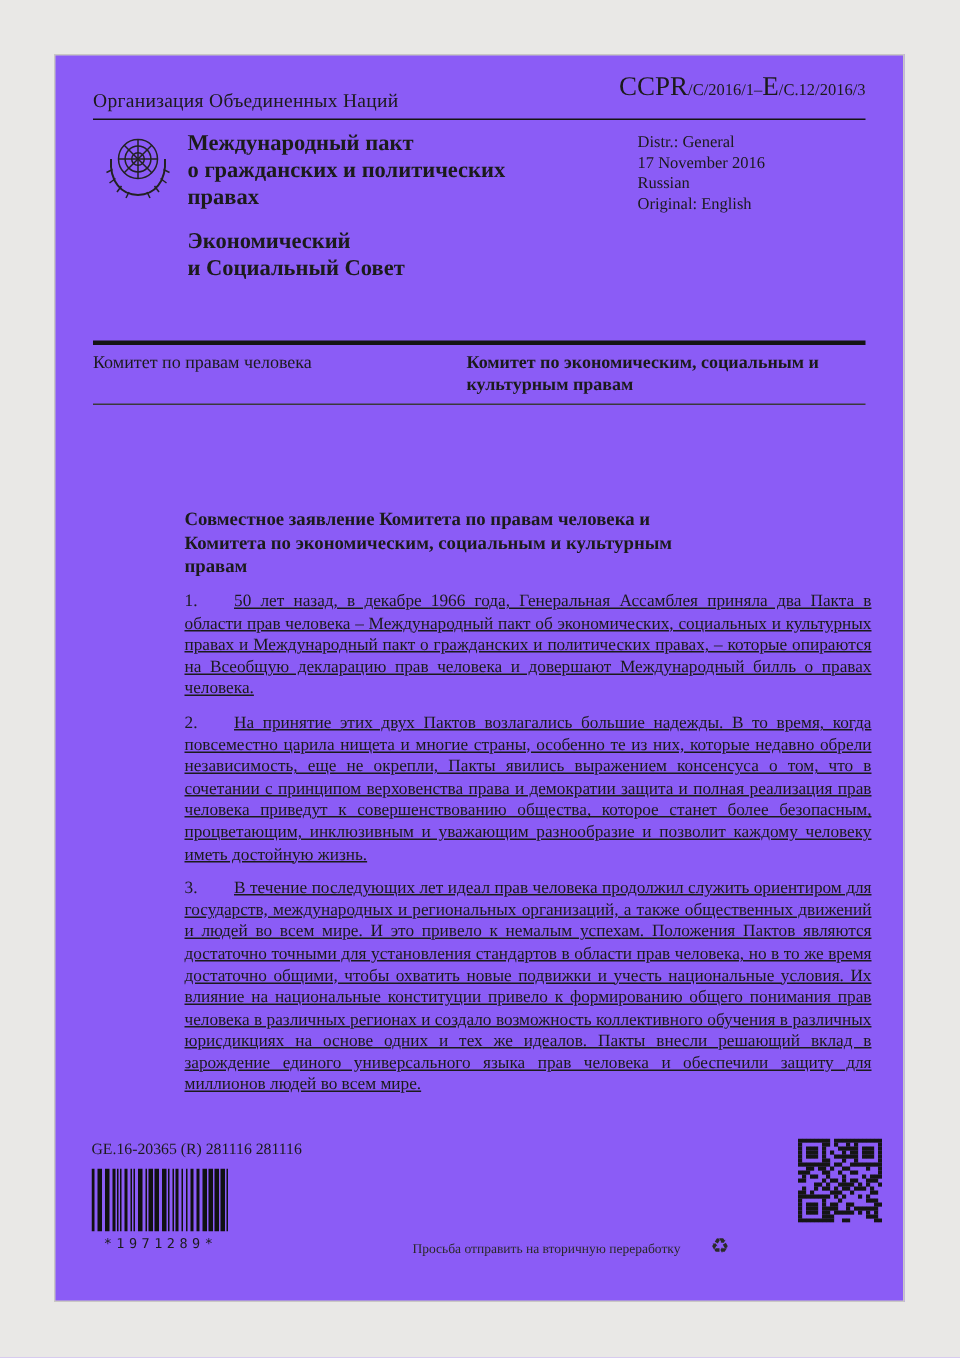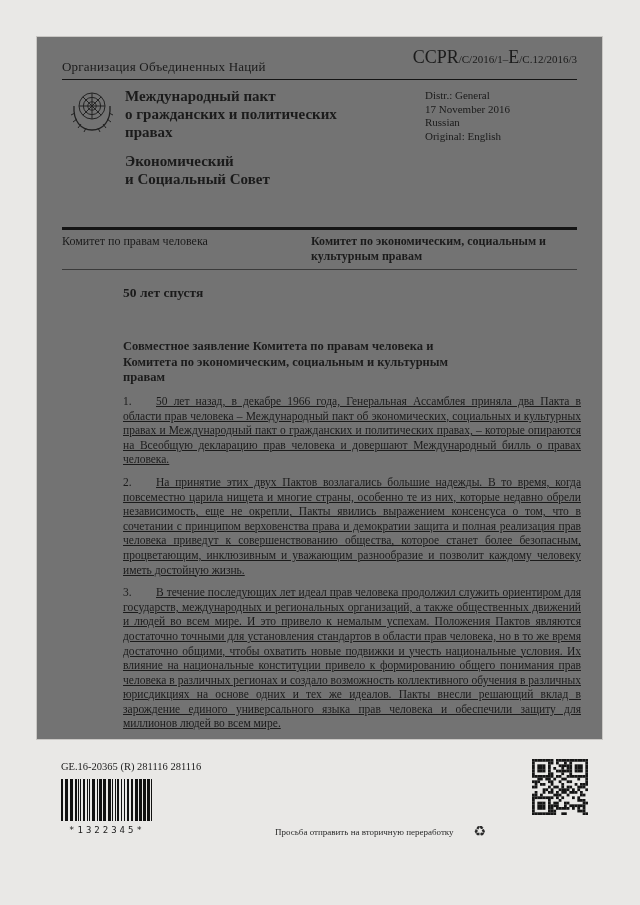--- a/index.html
+++ b/index.html
@@ -2,22 +2,22 @@
 <html><head>
 <meta charset="utf-8">
 <style>
   html,body{margin:0;padding:0;}
   .canvas{
     position:relative;width:640px;height:905px;overflow:hidden;
     background:#e9e8e6;
     font-family:"Liberation Serif", serif;
   }
   .page{
-    position:absolute;left:36px;top:36px;width:567px;height:704px;
-    background:#737373;border:1px solid #c9c7c4;box-sizing:border-box;
+    position:absolute;left:36px;top:36px;width:567px;height:832px;
+    background:#8b5cf6;border:1px solid #c9c7c4;box-sizing:border-box;
     color:#1b1b1b;
   }
   
   .org-name{position:absolute;left:25px;top:22px;font-size:13px;letter-spacing:.2px;}
   .doc-symbol{position:absolute;right:25px;top:10px;white-space:nowrap;}
   .sym-big{font-size:18px;}
   .sym-small{font-size:11px;}
   .rule-thin{position:absolute;left:25px;right:25px;height:1px;background:#141414;}
   .rule-header{top:42px;}
   .rule-mid{top:190px;height:3px;}
@@ -106,21 +106,20 @@
     </div>
 
     <div class="rule-thin rule-mid"></div>
     <div class="committees">
       <div class="committee-left">Комитет по правам человека</div>
       <div class="committee-right">Комитет по экономическим, социальным и культурным правам</div>
     </div>
     <div class="rule-thin rule-committees"></div>
 
     <div class="doc-title">
-      <div>50 лет спустя</div>
     </div>
 
     <div class="doc-subtitle">Совместное заявление Комитета по правам человека и Комитета по экономическим, социальным и культурным правам</div>
 
     <div class="paragraphs">
       <p class="para"><span class="para-num">1.</span><span>50 лет назад, в декабре 1966 года, Генеральная Ассамблея приняла два Пакта в области прав человека – Международный пакт об экономических, социальных и культурных правах и Международный пакт о гражданских и политических правах, – которые опираются на Всеобщую декларацию прав человека и довершают Международный билль о правах человека.</span></p>
       <p class="para"><span class="para-num">2.</span><span>На принятие этих двух Пактов возлагались большие надежды. В то время, когда повсеместно царила нищета и многие страны, особенно те из них, которые недавно обрели независимость, еще не окрепли, Пакты явились выражением консенсуса о том, что в сочетании с принципом верховенства права и демократии защита и полная реализация прав человека приведут к совершенствованию общества, которое станет более безопасным, процветающим, инклюзивным и уважающим разнообразие и позволит каждому человеку иметь достойную жизнь.</span></p>
       <p class="para"><span class="para-num">3.</span><span>В течение последующих лет идеал прав человека продолжил служить ориентиром для государств, международных и региональных организаций, а также общественных движений и людей во всем мире. И это привело к немалым успехам. Положения Пактов являются достаточно точными для установления стандартов в области прав человека, но в то же время достаточно общими, чтобы охватить новые подвижки и учесть национальные условия. Их влияние на национальные конституции привело к формированию общего понимания прав человека в различных регионах и создало возможность коллективного обучения в различных юрисдикциях на основе одних и тех же идеалов. Пакты внесли решающий вклад в зарождение единого универсального языка прав человека и обеспечили защиту для миллионов людей во всем мире.</span></p>
     </div>
 
@@ -149,21 +148,21 @@
           <rect x="63" y="0" width="1" height="42"></rect>
           <rect x="66" y="0" width="2" height="42"></rect>
           <rect x="70" y="0" width="2" height="42"></rect>
           <rect x="74" y="0" width="3" height="42"></rect>
           <rect x="78" y="0" width="3" height="42"></rect>
           <rect x="82" y="0" width="3" height="42"></rect>
           <rect x="86" y="0" width="3" height="42"></rect>
           <rect x="90" y="0" width="1" height="42"></rect>
         </svg>
     </div>
-    <div class="barcode-text">*1322345*</div>
+    <div class="barcode-text">*1971289*</div>
 
     <div class="recycle-line">
       <span>Просьба отправить на вторичную переработку</span>
       <span class="recycle-glyph">♻</span>
     </div>
 
     <div class="qr">
       <svg viewBox="0 0 56 56" aria-hidden="true">
           <rect x="0.00" y="0.00" width="2.77" height="2.77"></rect>
           <rect x="2.67" y="0.00" width="2.77" height="2.77"></rect>

